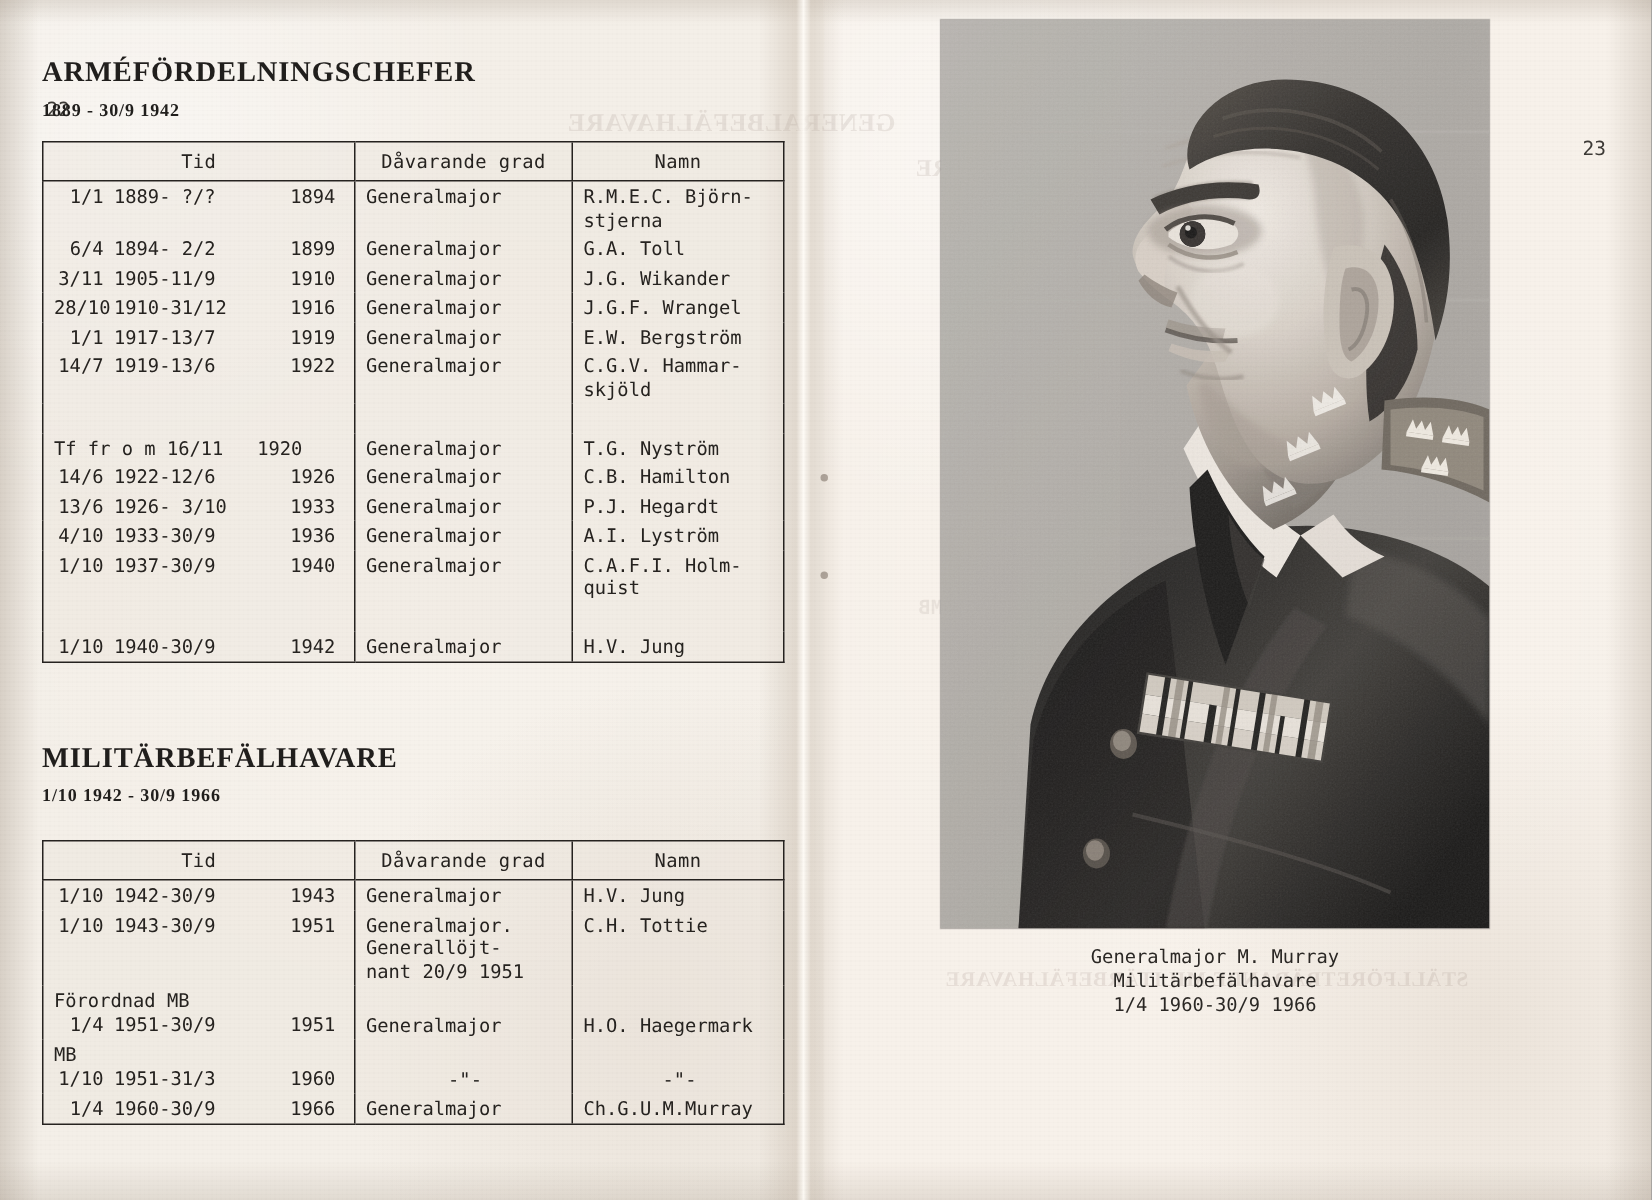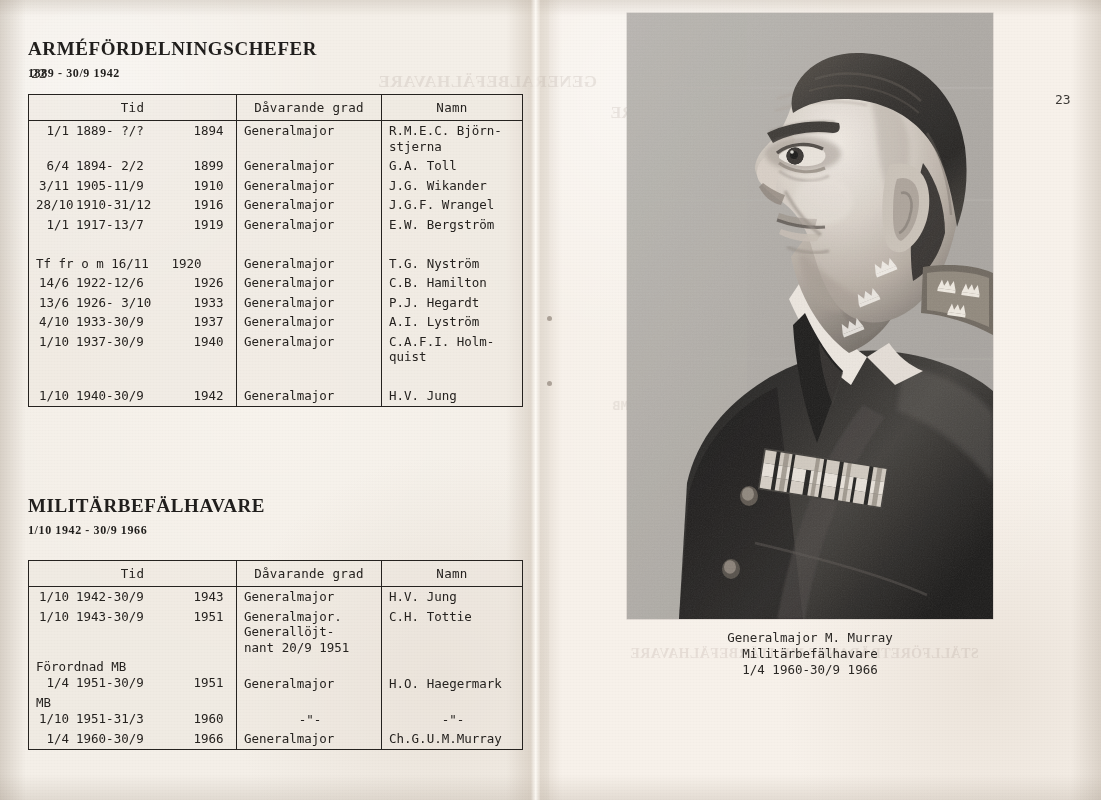--- a/index.html
+++ b/index.html
@@ -267,41 +267,47 @@
           <td class="cell bd-l col-tid"><div class="time-grid"><span class="c1">28/10</span><span class="c2">1910-31/12</span><span class="c3">1916</span></div></td>
           <td class="cell bd-l col-grad"><div class="tcell-plain">Generalmajor</div></td>
           <td class="cell bd-l bd-r col-namn"><div class="tcell-plain">J.G.F. Wrangel</div></td>
         </tr>
         <tr>
           <td class="cell bd-l col-tid"><div class="time-grid"><span class="c1">1/1</span><span class="c2">1917-13/7</span><span class="c3">1919</span></div></td>
           <td class="cell bd-l col-grad"><div class="tcell-plain">Generalmajor</div></td>
           <td class="cell bd-l bd-r col-namn"><div class="tcell-plain">E.W. Bergström</div></td>
         </tr>
         <tr>
+          <td class="cell bd-l col-tid"><div class="time-grid"><span class="c1">14/7</span><span class="c2">1919-13/6</span><span class="c3">1922</span></div></td>
+          <td class="cell bd-l col-grad"><div class="tcell-plain">Generalmajor</div></td>
+          <td class="cell bd-l bd-r col-namn"><div class="tcell-plain">C.G.V. Hammar-
+skjöld</div></td>
+        </tr>
+        <tr>
           <td class="cell bd-l col-tid">&nbsp;</td>
           <td class="cell bd-l col-grad">&nbsp;</td>
           <td class="cell bd-l bd-r col-namn">&nbsp;</td>
         </tr>
         <tr>
           <td class="cell bd-l col-tid"><div class="tcell-plain">Tf fr o m 16/11   1920</div></td>
           <td class="cell bd-l col-grad"><div class="tcell-plain">Generalmajor</div></td>
           <td class="cell bd-l bd-r col-namn"><div class="tcell-plain">T.G. Nyström</div></td>
         </tr>
         <tr>
           <td class="cell bd-l col-tid"><div class="time-grid"><span class="c1">14/6</span><span class="c2">1922-12/6</span><span class="c3">1926</span></div></td>
           <td class="cell bd-l col-grad"><div class="tcell-plain">Generalmajor</div></td>
           <td class="cell bd-l bd-r col-namn"><div class="tcell-plain">C.B. Hamilton</div></td>
         </tr>
         <tr>
           <td class="cell bd-l col-tid"><div class="time-grid"><span class="c1">13/6</span><span class="c2">1926- 3/10</span><span class="c3">1933</span></div></td>
           <td class="cell bd-l col-grad"><div class="tcell-plain">Generalmajor</div></td>
           <td class="cell bd-l bd-r col-namn"><div class="tcell-plain">P.J. Hegardt</div></td>
         </tr>
         <tr>
-          <td class="cell bd-l col-tid"><div class="time-grid"><span class="c1">4/10</span><span class="c2">1933-30/9</span><span class="c3">1937</span></div></td>
+          <td class="cell bd-l col-tid"><div class="time-grid"><span class="c1">4/10</span><span class="c2">1933-30/9</span><span class="c3">1936</span></div></td>
           <td class="cell bd-l col-grad"><div class="tcell-plain">Generalmajor</div></td>
           <td class="cell bd-l bd-r col-namn"><div class="tcell-plain">A.I. Lyström</div></td>
         </tr>
         <tr>
           <td class="cell bd-l col-tid"><div class="time-grid"><span class="c1">1/10</span><span class="c2">1937-30/9</span><span class="c3">1940</span></div></td>
           <td class="cell bd-l col-grad"><div class="tcell-plain">Generalmajor</div></td>
           <td class="cell bd-l bd-r col-namn"><div class="tcell-plain">C.A.F.I. Holm-
 quist</div></td>
         </tr>
         <tr>

